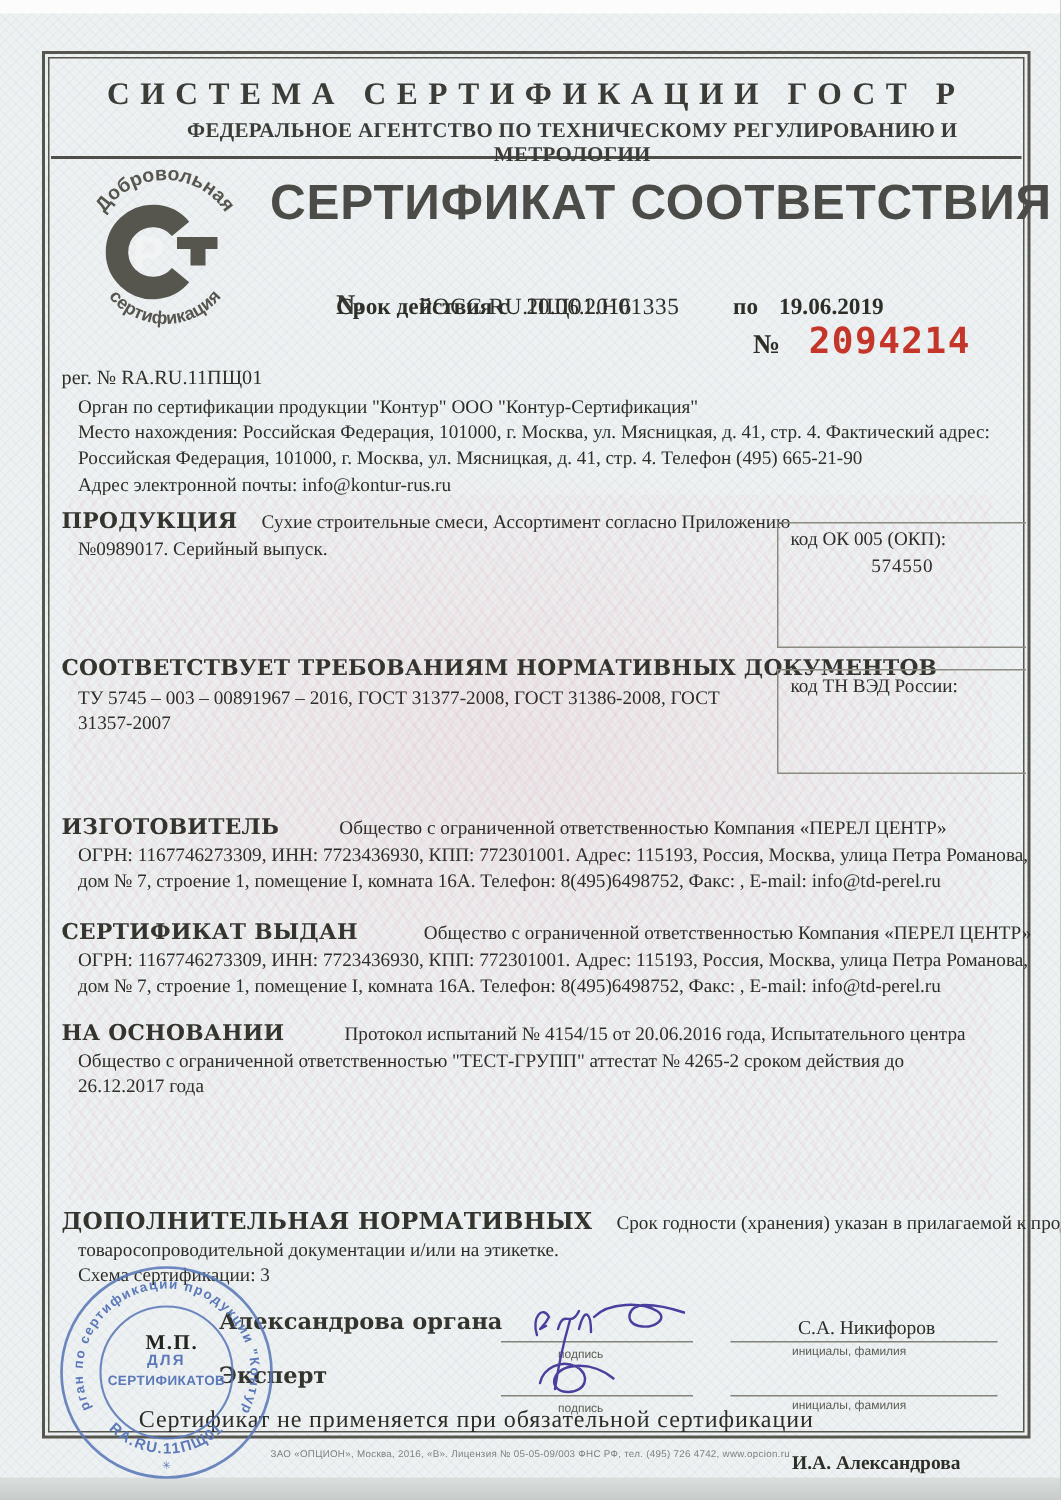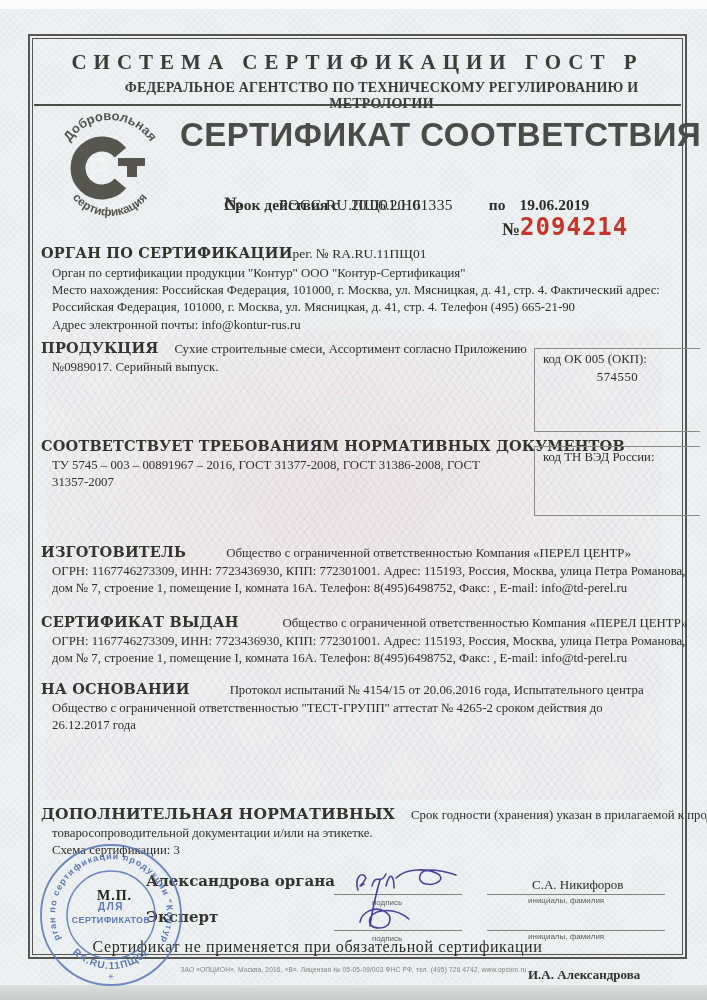--- a/index.html
+++ b/index.html
@@ -36,31 +36,31 @@
   .num-row .no { font-size:19px; font-weight:bold; color:#3a3a35; }
   .num-row .val { font-size:15.5px; margin-left:36px; letter-spacing:0.4px; }
   .validity-row { position:absolute; left:224px; top:196px; white-space:nowrap; font-size:15.5px; }
   .validity-row .lbl { font-weight:bold; }
   .validity-row .from { margin-left:12px; }
   .validity-row .po { font-weight:bold; margin-left:68px; }
   .validity-row .to { margin-left:14px;font-weight:bold; }
   .serial-row { position:absolute; left:502px; top:213px; white-space:nowrap; }
   .serial-row .no { font-size:18px; font-weight:bold; color:#2e2e29; }
   .serial-row .digits { font-family:"DejaVu Sans Mono", monospace; font-weight:bold;
-    font-size:24px; color:#c4352a; letter-spacing:1px; margin-left:0; }
+    font-size:24px; color:#c4352a; letter-spacing:1px; margin-left:19px; }
 
   .sec { position:absolute; left:41px; white-space:nowrap; }
   .sec-headrow { display:flex; align-items:baseline; }
   .sec-head { font-family:"DejaVu Serif", serif; font-weight:bold; font-size:14.5px;
     color:#34342e; letter-spacing:0.2px; }
   .lead { font-size:12.8px; margin-left:16px; }
   .ln { font-size:12.8px; line-height:17.2px; padding-left:11px; }
   .reg { font-size:13.5px; }
 
-  .side-box { position:absolute; left:534px; width:166px; border:1px solid #8a8a80; border-right:none;
+  .side-box { position:absolute; left:518px; width:166px; border:1px solid #8a8a80; border-right:none;
     font-size:12.8px; padding:3px 8px; z-index:1; }
   .box-okp { top:348px; height:84px; }
   .box-tnved { top:446px; height:70px; }
   .box-value { text-align:center; margin-top:3px; letter-spacing:0.5px; }
 
   .role { position:absolute; left:146px; font-family:"DejaVu Serif", serif; font-weight:bold;
     font-size:15px; color:#34342e; white-space:nowrap; }
   .sig-line { position:absolute; height:0; border-bottom:1px solid #83837b; }
   .small-cap { position:absolute; font-size:8px; color:#5d5d57; font-family:"Liberation Sans", sans-serif; }
   .sig-name { position:absolute; font-size:13px; white-space:nowrap; }
@@ -109,21 +109,20 @@
   </div>
   <div class="validity-row">
     <span class="lbl">Срок действия с</span><span class="from">20.06.2016</span><span class="po">по</span><span class="to">19.06.2019</span>
   </div>
   <div class="serial-row">
     <span class="no">№</span><span class="digits">2094214</span>
   </div>
 
   <div class="sec" style="top:244px;">
     <div class="sec-headrow">
-      <span class="sec-head">ОРГАН ПО СЕРТИФИКАЦИИ</span>
       <span class="reg">рег. № RA.RU.11ПЩ01</span>
     </div>
     <div class="ln" style="margin-top:3px;">Орган по сертификации продукции  "Контур" ООО "Контур-Сертификация"</div>
     <div class="ln">Место нахождения: Российская Федерация, 101000, г. Москва, ул. Мясницкая, д. 41, стр. 4. Фактический адрес:</div>
     <div class="ln">Российская Федерация, 101000, г. Москва, ул. Мясницкая, д. 41, стр. 4. Телефон (495) 665-21-90</div>
     <div class="ln">Адрес электронной почты:  info@kontur-rus.ru</div>
   </div>
 
   <div class="sec" style="top:339px;">
     <div class="sec-headrow">

